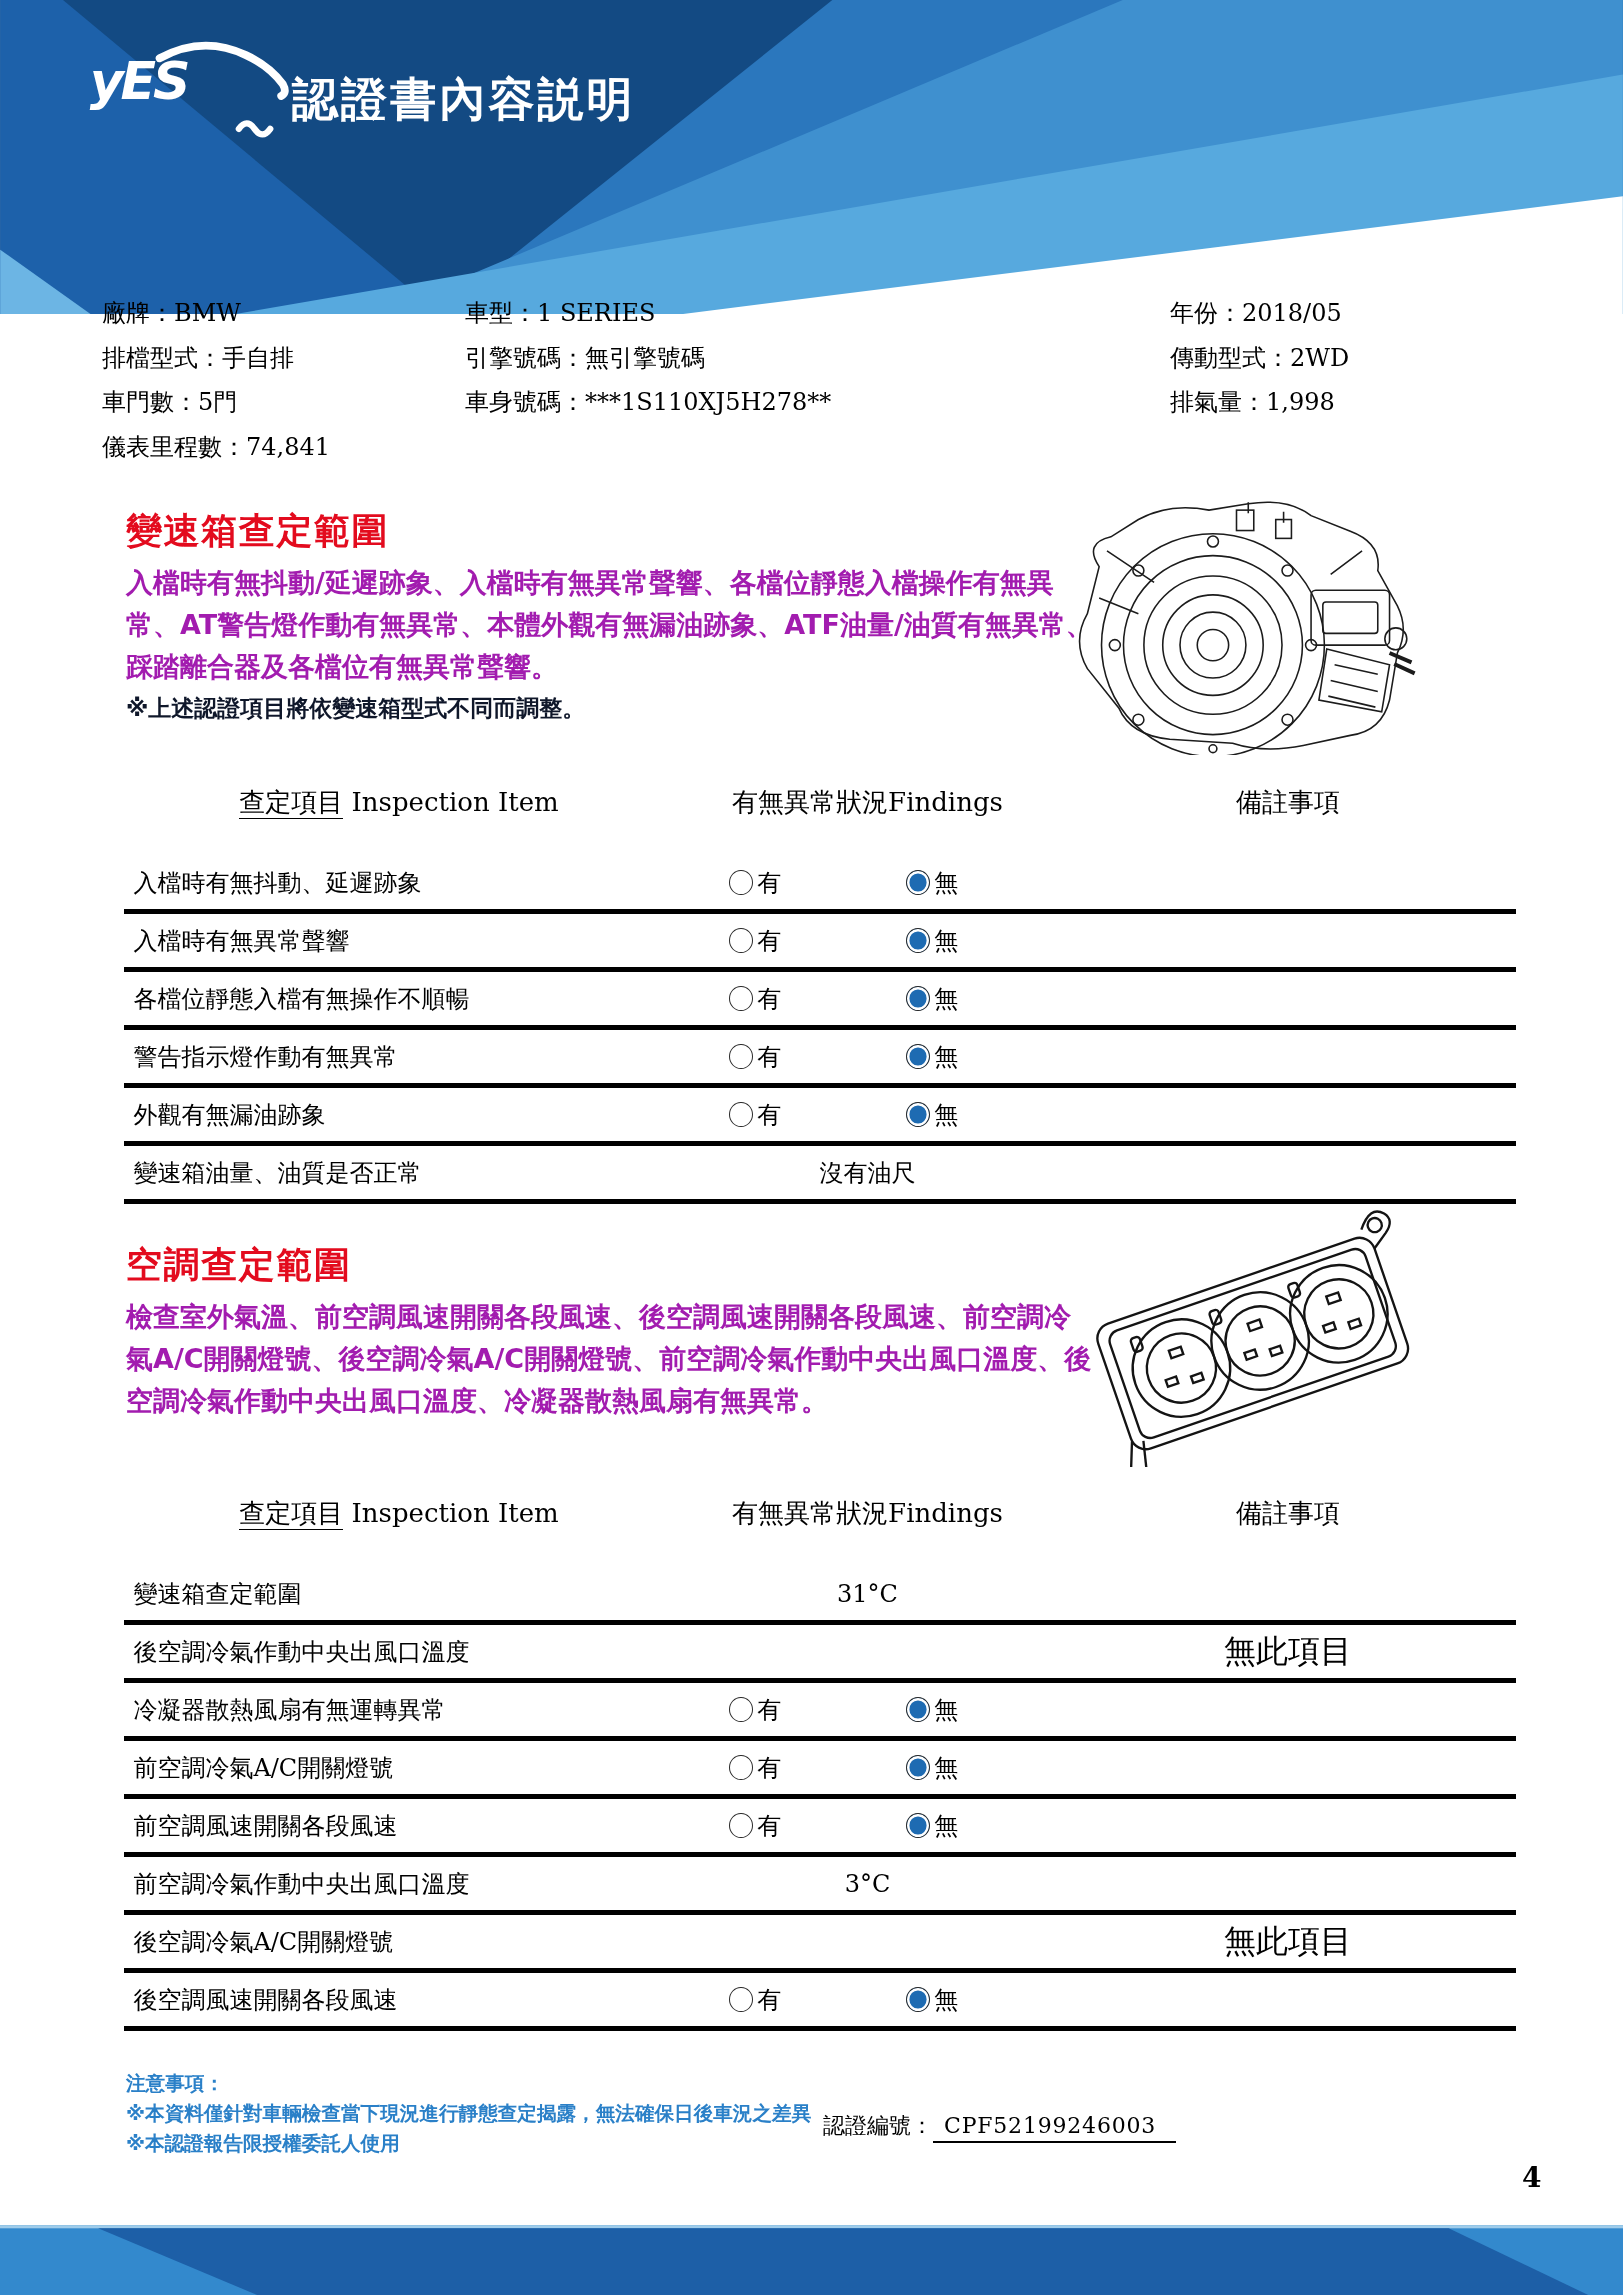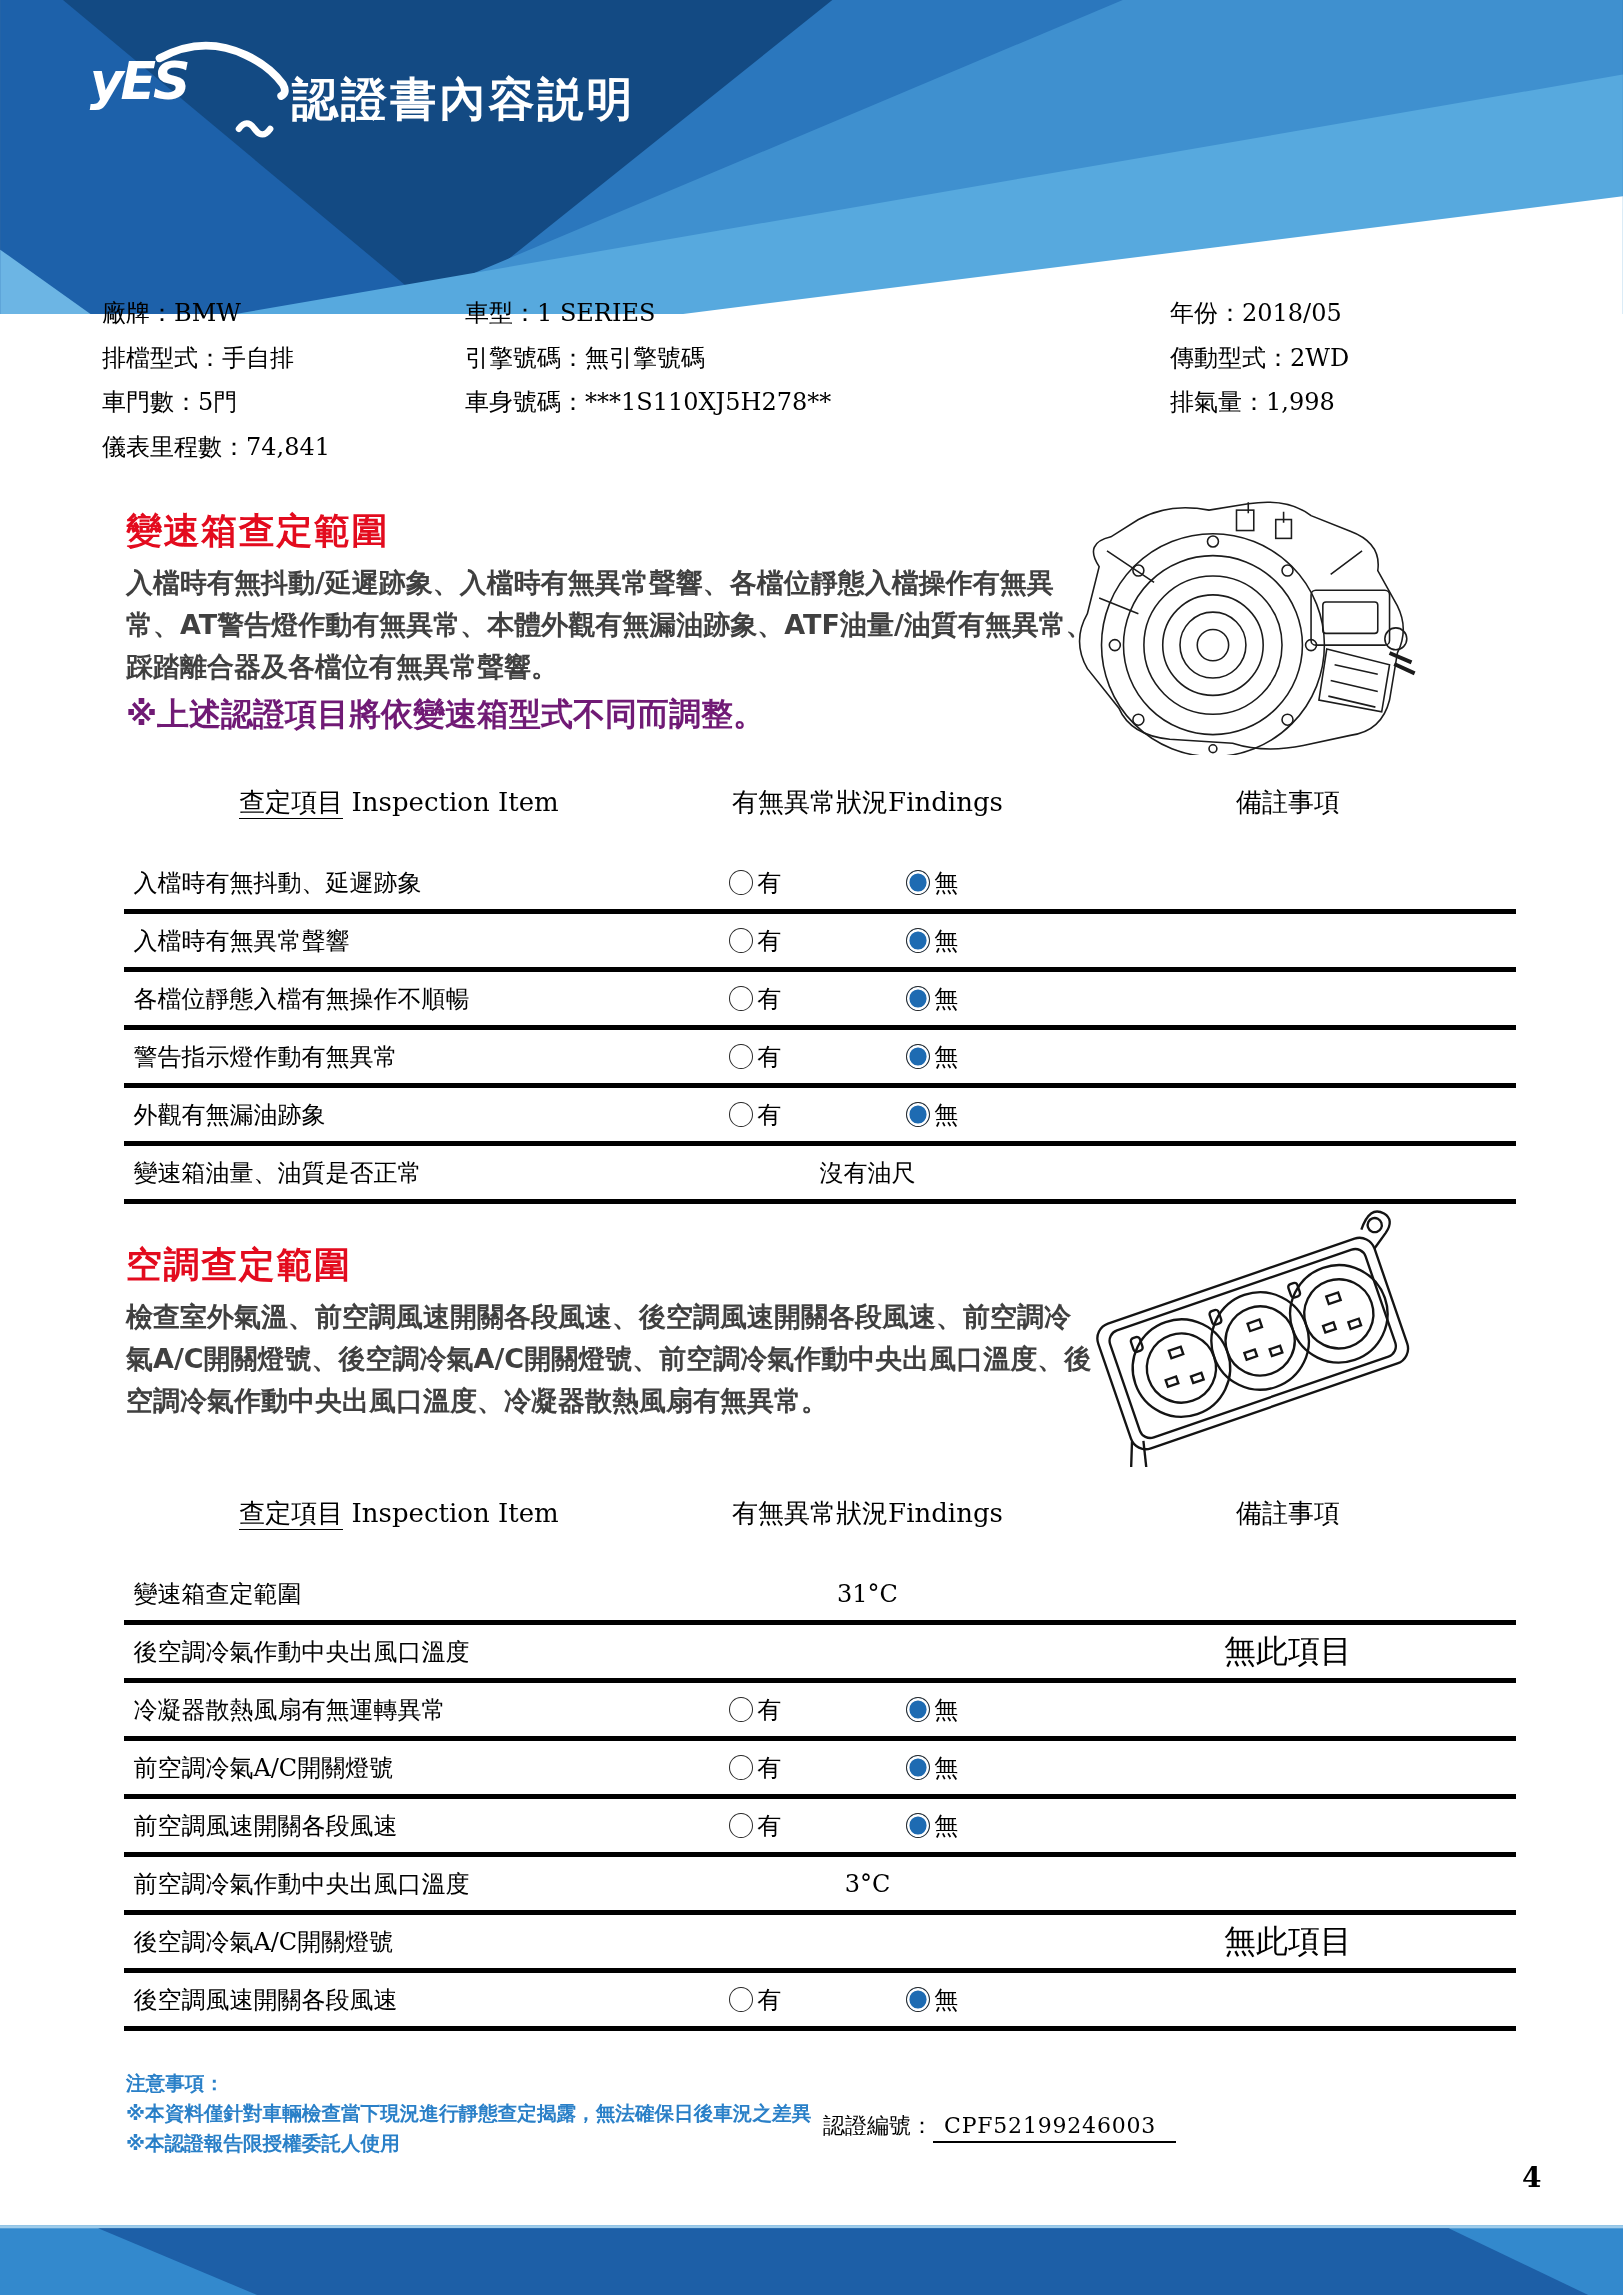--- a/index.html
+++ b/index.html
@@ -28,26 +28,26 @@
   .vi{position:absolute;font-size:24px;white-space:nowrap;}
   
   .sec-heading{
     position:absolute;left:126px;
     font-family:"DejaVu Sans","Liberation Sans",sans-serif;
     font-weight:bold;font-size:36px;color:#e30b1e;letter-spacing:1.6px;
   }
   .sec-desc{
     position:absolute;left:126px;width:974px;
     font-family:"DejaVu Sans","Liberation Sans",sans-serif;
-    font-weight:bold;font-size:27px;line-height:42px;color:#404040;
+    font-weight:bold;font-size:27px;line-height:42px;color:#a21caf;
   }
   .sec-note{
     position:absolute;left:126px;width:974px;
     font-family:"DejaVu Sans","Liberation Sans",sans-serif;
-    font-weight:bold;font-size:32px;color:#701a75;white-space:nowrap;
+    font-weight:bold;font-size:23px;color:#0f172a;white-space:nowrap;
   }
   .illus{position:absolute;}
   
   .ctable{position:absolute;left:124px;width:1392px;}
   .thead{position:relative;height:79px;font-size:26px;}
   .th{position:absolute;top:7.9px;text-align:center;}
   .th-item{left:0;width:550px;}
   .th-find{left:547px;width:393px;}
   .th-note{left:1015px;width:298px;}
   .th-item .cjk{border-bottom:1.6px solid #000;padding-bottom:1.6px;}

